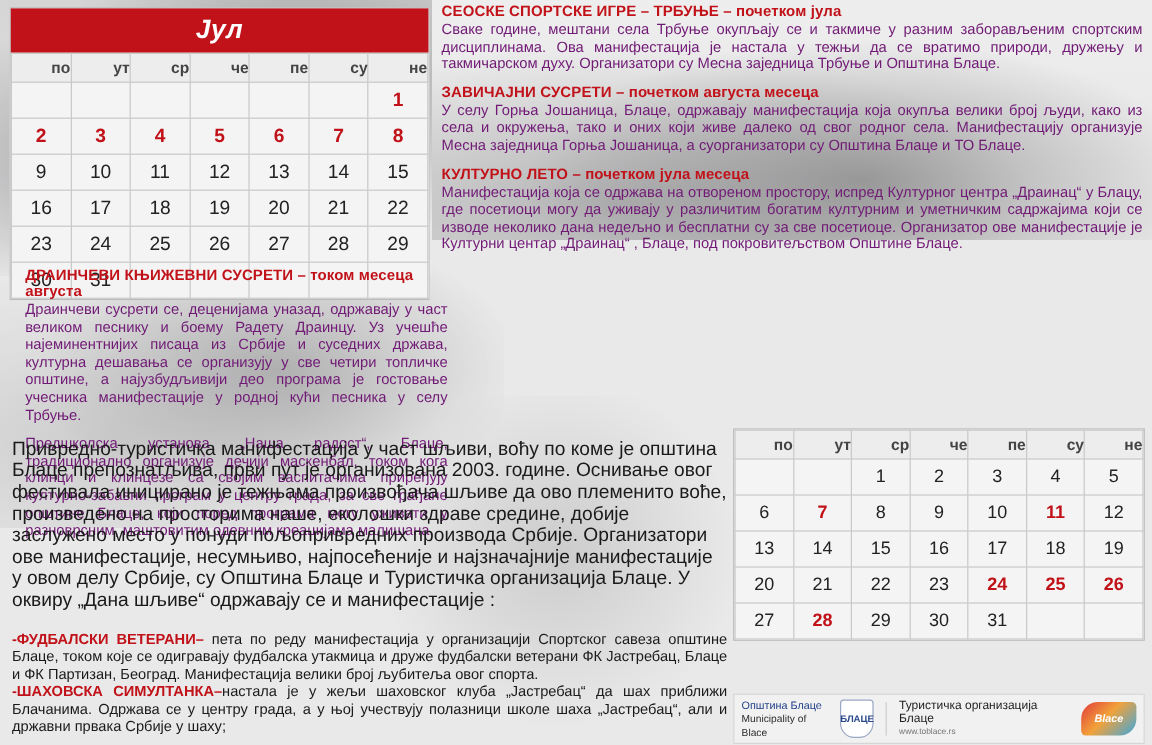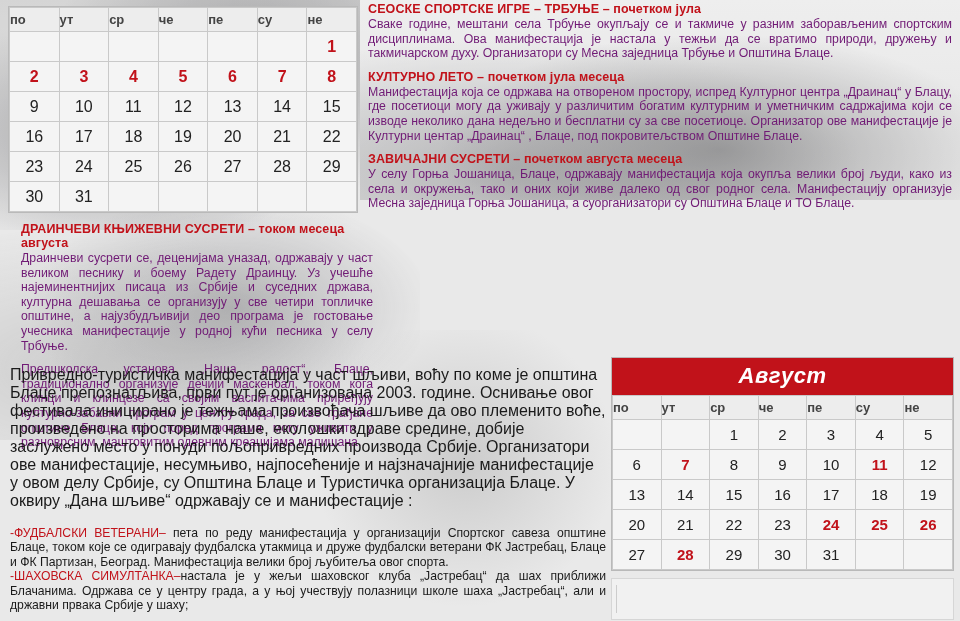--- a/index.html
+++ b/index.html
@@ -50,21 +50,21 @@
   .cal{border:1px solid #b9b9b9;background:#f2f2f2;}
   .cal-title{
     background:#c1121a;color:#fff;text-align:center;
     font-size:21px;font-weight:bold;font-style:italic;
     padding:5px 0 6px 0;letter-spacing:.5px;
   }
   table.caltbl{border-collapse:collapse;width:100%;background:#efefef;}
   table.caltbl th{
     font-size:13px;font-weight:bold;color:#444;
     border:1px solid #c9c9c9;background:#ededed;
-    padding:4px 0;text-align:left;width:14.28%;
+    padding:4px 0;text-align:right;width:14.28%;
   }
   table.caltbl td{
     font-size:15px;border:1px solid #c9c9c9;background:#f4f4f4;
     padding:5px 0;text-align:center;color:#222;height:19px;
   }
   table.caltbl td.red{color:#c1121a;font-weight:bold;}
   table.caltbl td.empty{background:#f4f4f4;}
 
   
   #july-cal{position:absolute;left:8px;top:6px;width:348px;}
@@ -79,21 +79,21 @@
   
   .blk{margin:0 0 9px 0;}
   .blk h3{
     margin:0 0 1px 0;font-size:12.5px;font-weight:bold;color:#c1121a;
     letter-spacing:.1px;
   }
   .blk p{
     margin:0;font-size:12.3px;line-height:14.6px;text-align:justify;color:#701a75;
   }
   .sublist p{margin:0;font-size:12.2px;line-height:14.4px;text-align:justify;}
-  .sublist .ttl{color:#c1121a;font-weight:normal;}
+  .sublist .ttl{color:#c1121a;font-weight:bold;}
 
   #right-text{position:absolute;left:2px;top:2px;width:584px;}
   #left-text{position:absolute;left:21px;top:222px;width:352px;}
   #mid-text{position:absolute;left:10px;top:350px;width:596px;}
   #bottom-text{position:absolute;left:10px;top:598px;width:596px;}
 
   
   .footer{
     position:absolute;left:611px;top:578px;width:341px;height:40px;
     background:#f1f1f1;border:1px solid #d6d6d6;display:flex;align-items:center;
@@ -120,20 +120,21 @@
 <body>
 
 <div class="page">
 
   <div class="bg-photo"></div>
   <div class="bg-photo2"></div>
   <div class="bg-right-photo"></div>
   <div class="bg-center-ghost"></div>
 
   <div id="july-cal" class="cal">
+    <div class="cal-title">Јул</div>
     <table class="caltbl">
       <thead>
           <tr>
         <th>по</th>
         <th>ут</th>
         <th>ср</th>
         <th>че</th>
         <th>пе</th>
         <th>су</th>
         <th>не</th>
@@ -198,26 +199,26 @@
     </table>
   </div>
 
   <div class="col-right">
     <div id="right-text">
       <div class="blk">
         <h3>СЕОСКЕ СПОРТСКЕ ИГРЕ – ТРБУЊЕ – почетком јула</h3>
         <p>Сваке године, мештани села Трбуње окупљају се и такмиче у разним заборављеним спортским дисциплинама. Ова манифестација је настала у тежњи да се вратимо природи, дружењу и такмичарском духу. Организатори су Месна заједница Трбуње и Општина Блаце.</p>
       </div>
       <div class="blk">
+        <h3>ЗАВИЧАЈНИ СУСРЕТИ – почетком августа месеца</h3>
+        <p>У селу Горња Јошаница, Блаце, одржавају манифестација која окупља велики број људи, како из села и окружења, тако и оних који живе далеко од свог родног села. Манифестацију организује Месна заједница Горња Јошаница, а суорганизатори су Општина Блаце и ТО Блаце.</p>
+      </div>
+      <div class="blk">
         <h3>КУЛТУРНО ЛЕТО – почетком јула месеца</h3>
         <p>Манифестација која се одржава на отвореном простору, испред Културног центра „Драинац“ у Блацу, где посетиоци могу да уживају у различитим богатим културним и уметничким садржајима који се изводе неколико дана недељно и бесплатни су за све посетиоце. Организатор ове манифестације је Културни центар „Драинац“ , Блаце, под покровитељством Општине Блаце.</p>
-      </div>
-      <div class="blk">
-        <h3>ЗАВИЧАЈНИ СУСРЕТИ – почетком августа месеца</h3>
-        <p>У селу Горња Јошаница, Блаце, одржавају манифестација која окупља велики број људи, како из села и окружења, тако и оних који живе далеко од свог родног села. Манифестацију организује Месна заједница Горња Јошаница, а суорганизатори су Општина Блаце и ТО Блаце.</p>
       </div>
     </div>
   </div>
 
   <div class="col-left">
     <div id="left-text">
       <div class="blk">
         <h3>ДРАИНЧЕВИ КЊИЖЕВНИ СУСРЕТИ – током месеца августа</h3>
         <p>Драинчеви сусрети се, деценијама уназад, одржавају у част великом песнику и боему Радету Драинцу. Уз учешће најеминентнијих писаца из Србије и суседних држава, културна дешавања се организују у све четири топличке општине, а најузбудљивији део програма је гостовање учесника манифестације у родној кући песника у селу Трбуње.</p>
       </div>
@@ -239,21 +240,20 @@
 
     </div>
   </div>
 
   <div id="bottom-text">
     <h3>ГРАДСКА СЛАВА – ВЕЛИКА ГОСПОЈИНА - 28. августа</h3>
 
   </div>
 
   <div id="aug-cal" class="cal">
-    <div class="cal-title">Август</div>
     <table class="caltbl">
       <thead>
           <tr>
         <th>по</th>
         <th>ут</th>
         <th>ср</th>
         <th>че</th>
         <th>пе</th>
         <th>су</th>
         <th>не</th>
@@ -303,16 +303,30 @@
             <td>30</td>
             <td>31</td>
             <td class="empty"></td>
             <td class="empty"></td>
           </tr>
         </tbody>
     </table>
   </div>
 
   <div class="footer">
+    <div class="logo-box">
+      <div class="logo-txt">
+        <div>Општина Блаце</div>
+        <div class="l2">Municipality of Blace</div>
+      </div>
+      <div class="crest">БЛАЦЕ</div>
+    </div>
     <div class="sep-v"></div>
+    <div class="logo-box">
+      <div class="tour-txt">
+        <div>Туристичка организација Блаце</div>
+        <div class="tour-sub">www.toblace.rs</div>
+      </div>
+      <div class="tour-mark">Blace</div>
+    </div>
   </div>
 
 </div>
 
 </body></html>

